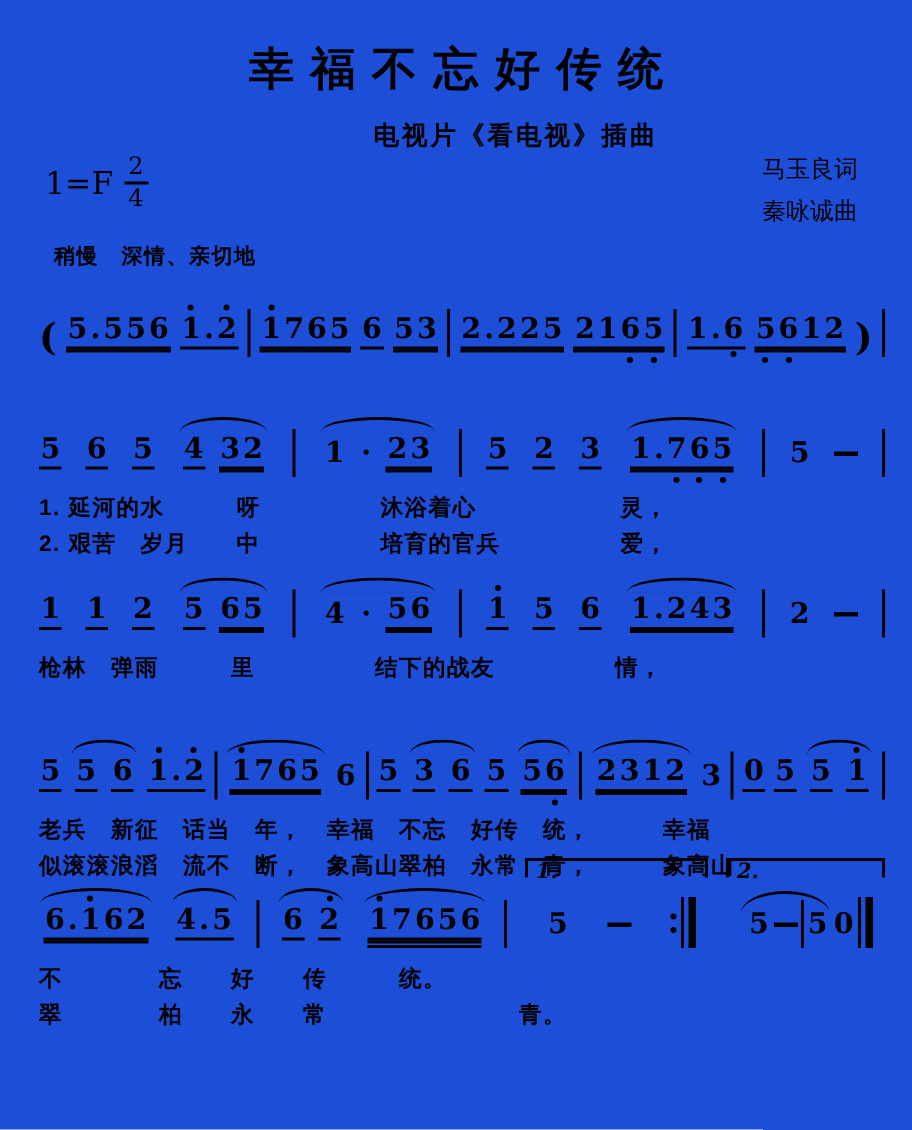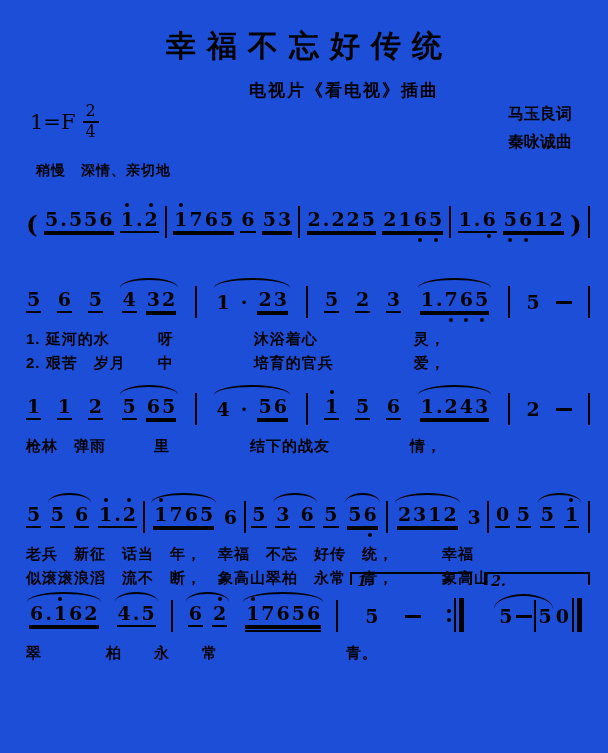--- a/index.html
+++ b/index.html
@@ -19,21 +19,21 @@
   }
   .keysig{
     position:absolute;left:30px;top:103px;display:flex;align-items:center;gap:7px;
     font-family:"DejaVu Serif",serif;font-weight:normal;font-size:21px;
   }
   .frac{display:inline-flex;flex-direction:column;align-items:center;font-size:16px;line-height:1.05;}
   .frac .num{border-bottom:2px solid #000;padding:0 3px 1px;}
   .frac .den{padding-top:1px;}
   .credits{
     position:absolute;right:36px;top:100px;text-align:center;
-    font-size:16px;font-weight:bold;line-height:1.75;
+    font-size:16px;font-weight:normal;line-height:1.75;
   }
   .tempo{
     position:absolute;left:36px;top:162px;
     font-size:14px;font-weight:bold;letter-spacing:1px;
   }
   
   .system{position:absolute;left:26px;right:18px;}
   .sys0{top:173px}.sys1{top:253px}.sys2{top:360px}.sys3{top:468px}.sys4{top:570px}
   .notes-row{
     display:flex;justify-content:space-between;align-items:flex-end;
@@ -460,16 +460,17 @@
               <span class="grp u0">
                 <span class="n">0</span>
               </span>
               <span class="endbar">
                 <span class="thin"></span>
                 <span class="thick"></span>
               </span>
             </div>
           </div>
         </div>
+        <div class="lyric">不　　　　忘　　好　　传　　　统。</div>
         <div class="lyric">翠　　　　柏　　永　　常　　　　　　　　青。</div>
       </div>
     </div>
 </div>
 
 </body></html>

